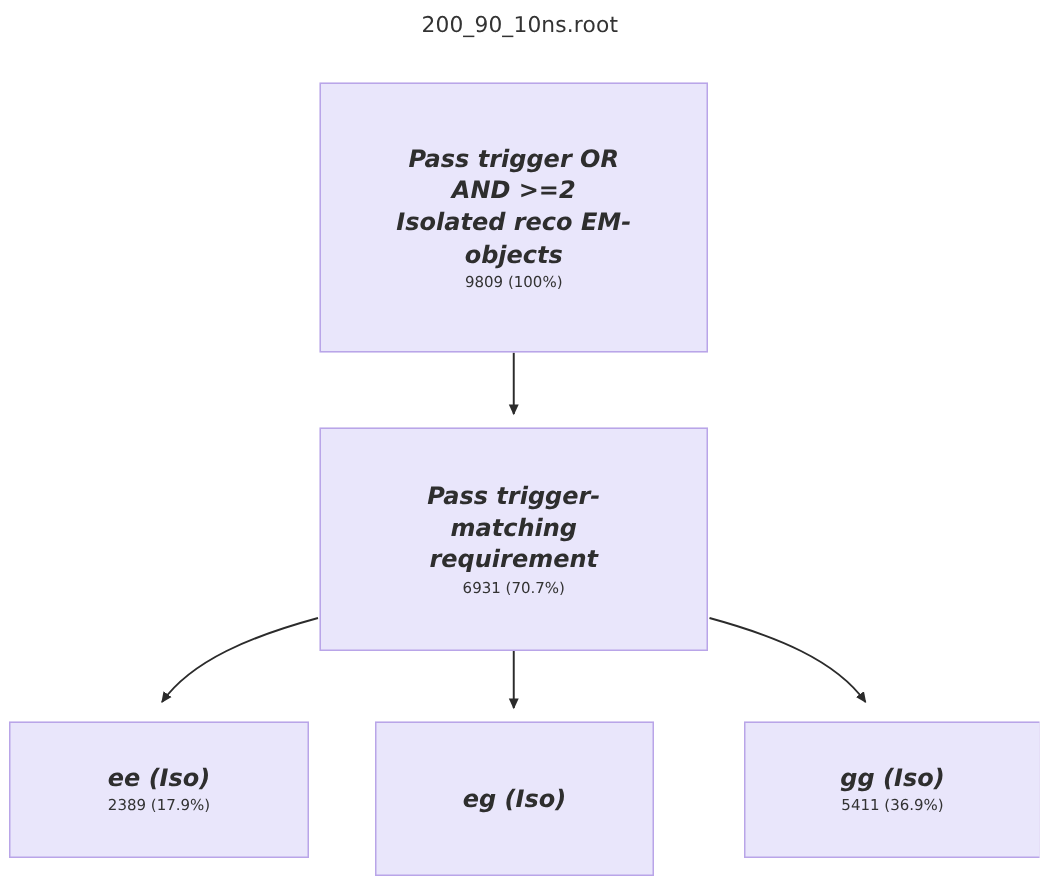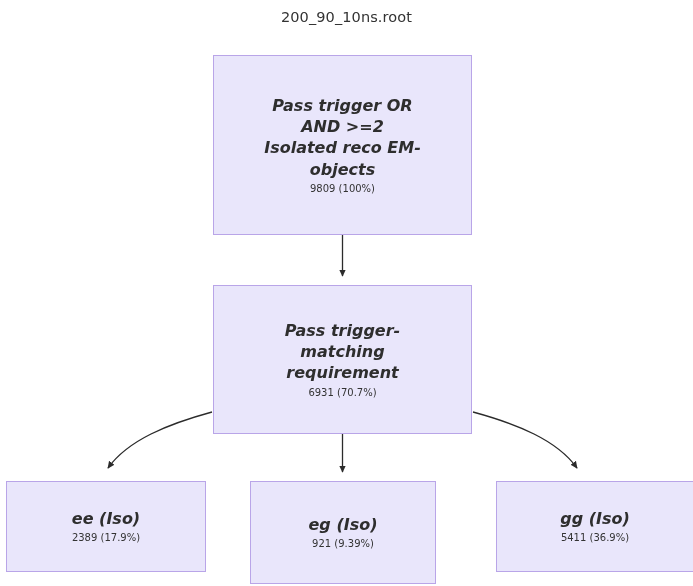--- a/index.html
+++ b/index.html
@@ -111,21 +111,20 @@
     <div class="node-count">6931 (70.7%)</div>
   </div>
 
   <div class="node" id="node-ee">
     <div class="node-label">ee (Iso)</div>
     <div class="node-count">2389 (17.9%)</div>
   </div>
 
   <div class="node" id="node-eg">
     <div class="node-label">eg (Iso)</div>
-    <div class="node-count">921 (9.39%)</div>
   </div>
 
   <div class="node" id="node-gg">
     <div class="node-label">gg (Iso)</div>
     <div class="node-count">5411 (36.9%)</div>
   </div>
 
 </div>
 
 </body></html>

